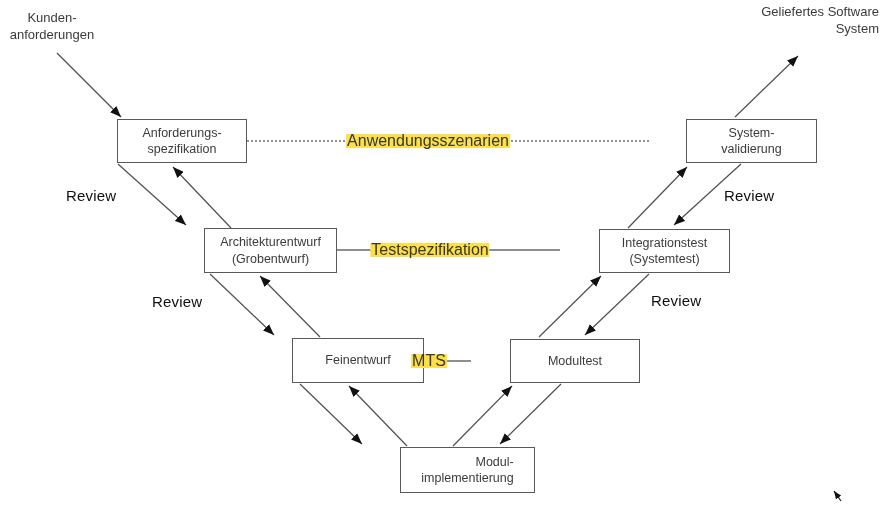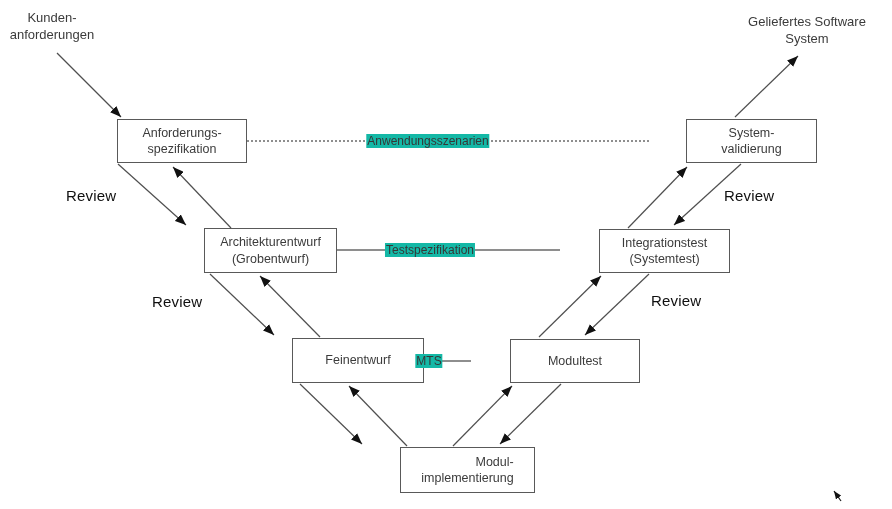--- a/index.html
+++ b/index.html
@@ -17,22 +17,22 @@
   }
   .ext-label {
     position:absolute; text-align:center; white-space:pre-line;
     font-size:13px; line-height:1.3; color:#3b3b3b;
   }
   .review {
     position:absolute; font-size:15px; color:#0f0f0f; letter-spacing:0.2px;
   }
   .edge-label {
     position:absolute; transform:translateX(-50%);
-    background:#14b8a6; padding:0 1px;
-    font-size:12px; color:#363636; line-height:14px;
+    background:#fde047; padding:0 1px;
+    font-size:16px; color:#363636; line-height:14px;
   }
 </style>
 </head>
 <body>
 
 <div id="canvas">
 
   <svg id="wires" viewBox="0 0 892 509" xmlns="http://www.w3.org/2000/svg">
     <defs>
       <marker id="ah" viewBox="0 0 10 8" refX="10" refY="4" markerWidth="11" markerHeight="9" orient="auto" markerUnits="userSpaceOnUse">
@@ -75,21 +75,21 @@
 validierung</div>
   <div class="box" style="left:562px; top:229px; width:131px; height:44px;">Integrationstest
 (Systemtest)</div>
   <div class="box" style="left:473px; top:339px; width:130px; height:44px;">Modultest</div>
   <div class="box" style="left:255px; top:338px; width:132px; height:45px;">Feinentwurf</div>
   <div class="box" style="left:363px; top:447px; width:135px; height:46px;text-align:right;">Modul-
 implementierung</div>
 
   <div class="ext-label" style="left:2px; top:10px; width:100px;">Kunden-
 anforderungen</div>
-  <div class="ext-label" style="left:735px; top:14px; width:144px;">Geliefertes Software
+  <div class="ext-label" style="left:735px; top:4px; width:144px;text-align:right;">Geliefertes Software
 System</div>
 
   <div class="review" style="left:66px; top:187px;">Review</div>
   <div class="review" style="left:152px; top:293px;">Review</div>
   <div class="review" style="left:724px; top:187px;">Review</div>
   <div class="review" style="left:651px; top:292px;">Review</div>
 
   <div class="edge-label" style="left:428px; top:134px;">Anwendungsszenarien</div>
   <div class="edge-label" style="left:430px; top:243px;">Testspezifikation</div>
   <div class="edge-label" style="left:429px; top:354px;">MTS</div>

